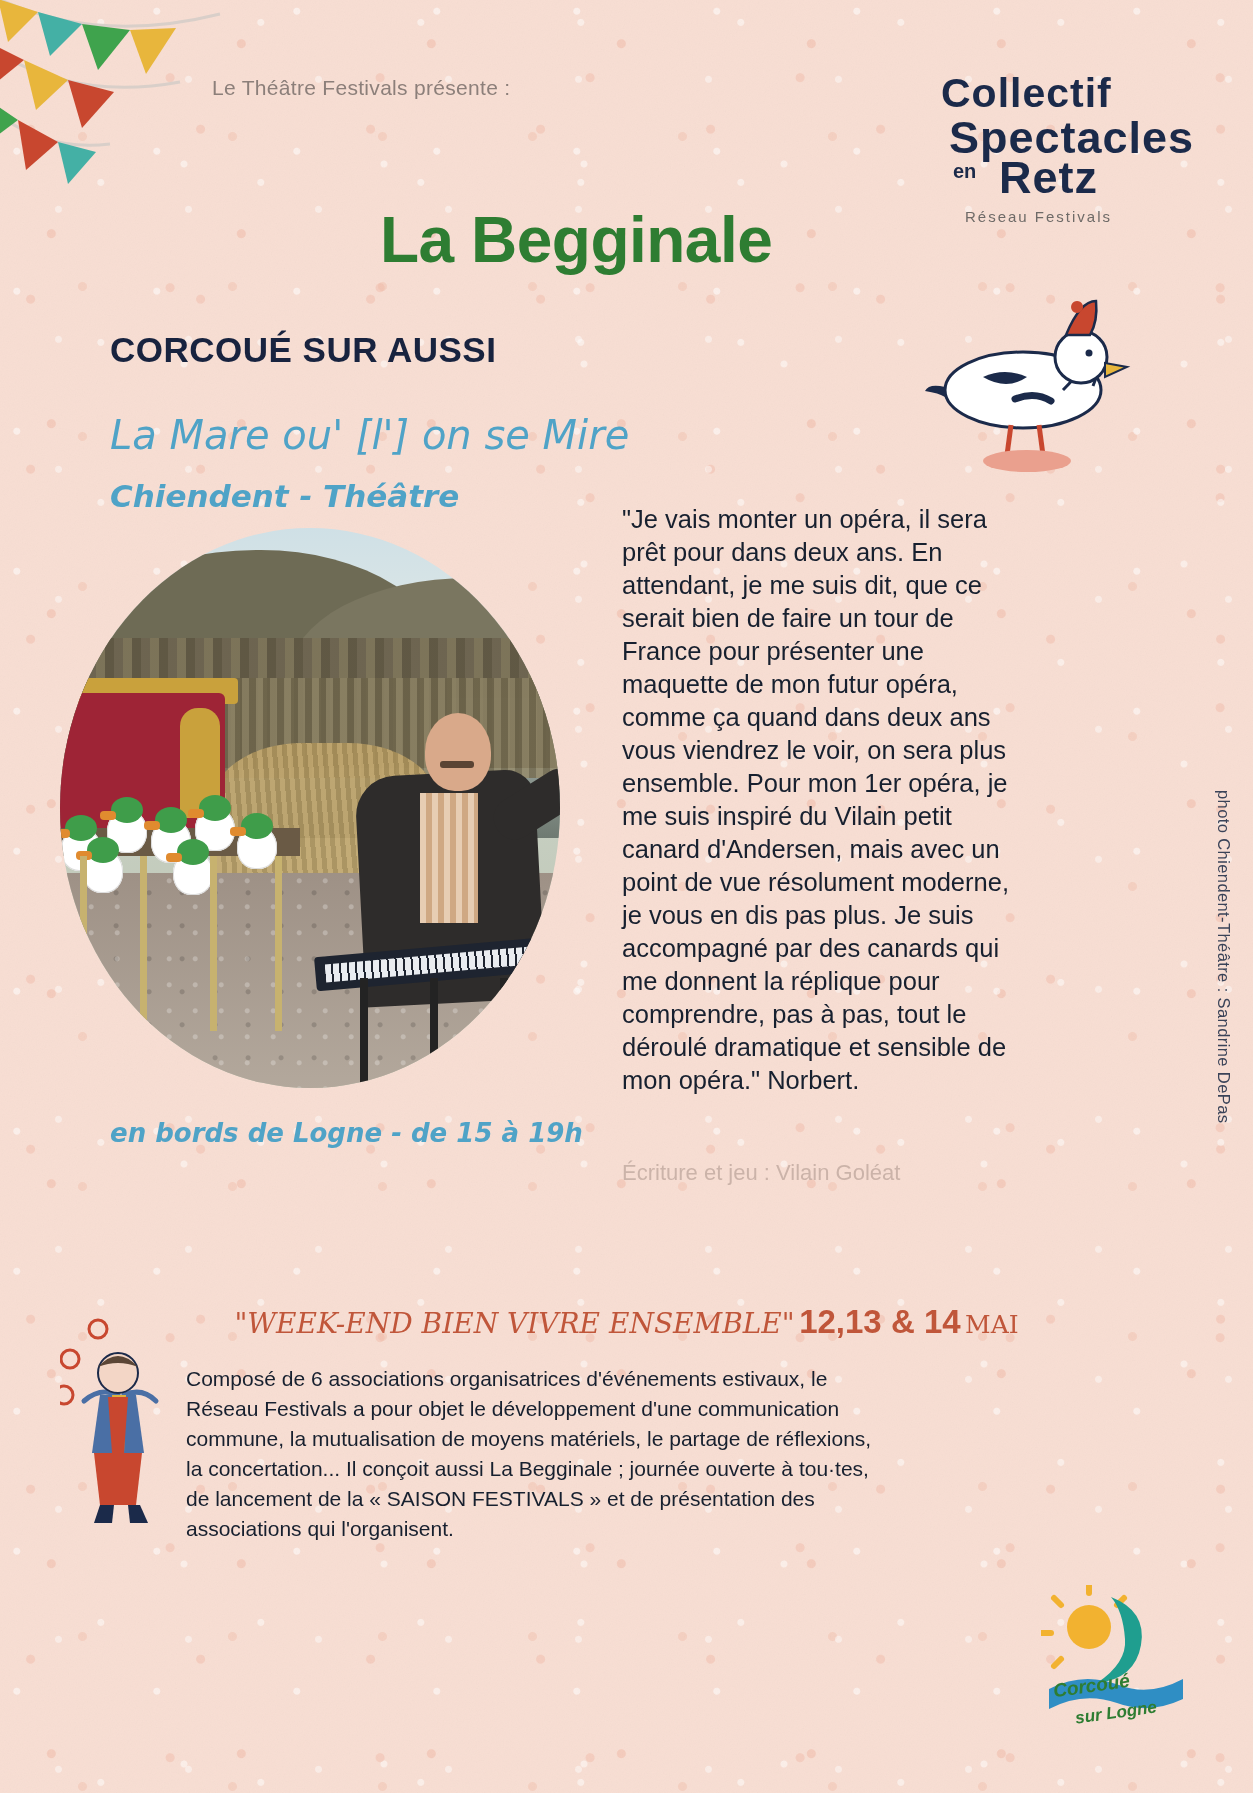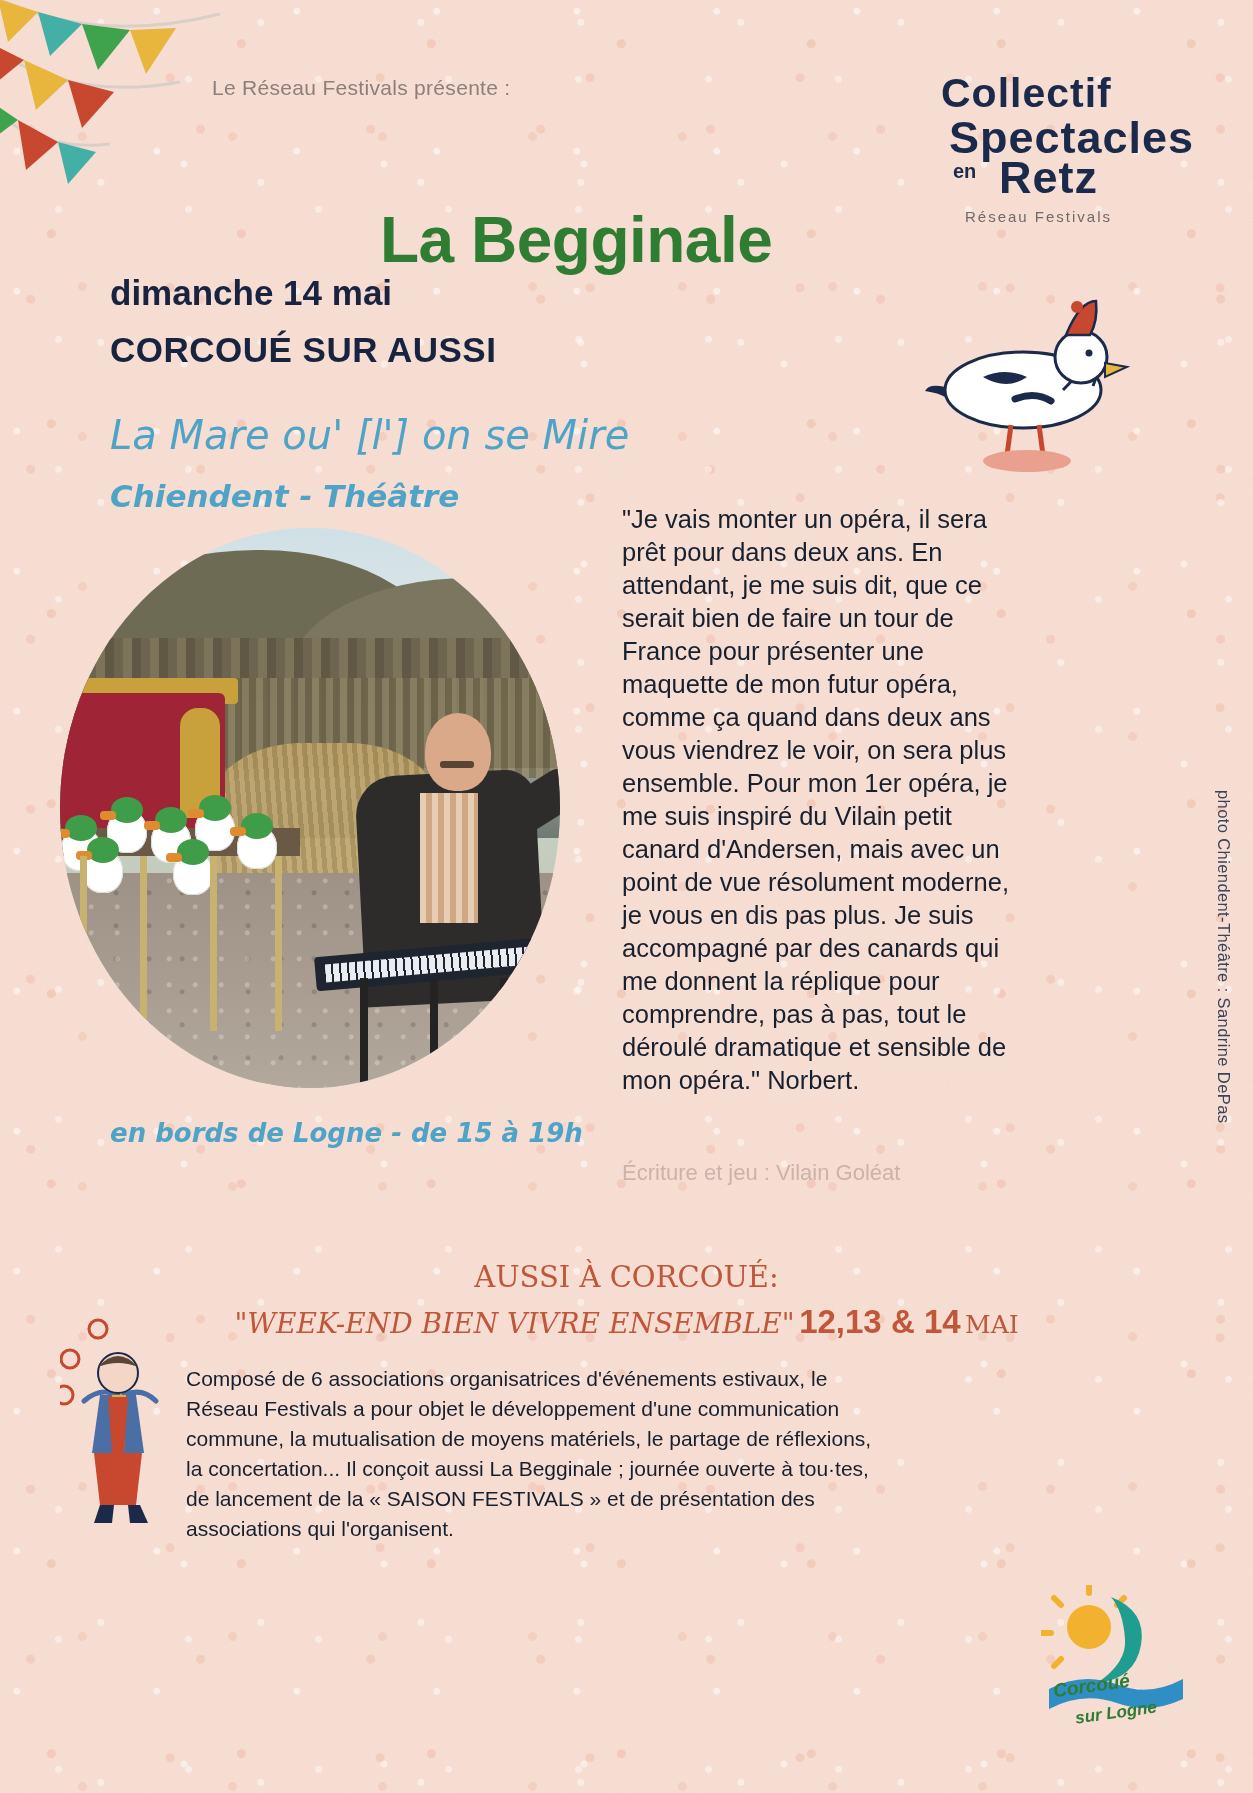--- a/index.html
+++ b/index.html
@@ -236,32 +236,31 @@
     <path d="M -20 40 Q 70 110 190 88" stroke="#d9cfc9" stroke-width="3" fill="none"></path>
     <polygon points="-8,45 34,66 2,92" fill="#c8472f"></polygon>
     <polygon points="34,66 78,86 46,116" fill="#e8b63c"></polygon>
     <polygon points="78,86 124,98 92,134" fill="#c8472f"></polygon>
     <path d="M -20 95 Q 40 160 120 150" stroke="#d9cfc9" stroke-width="3" fill="none"></path>
     <polygon points="-10,100 28,126 -4,150" fill="#3fa34d"></polygon>
     <polygon points="28,126 68,148 36,176" fill="#c8472f"></polygon>
     <polygon points="68,148 106,158 78,190" fill="#44b0a5"></polygon>
   </svg>
 
-  <div class="presente">Le Réseau Festivals présente :</div>
+  <div class="presente">Le Théâtre Festivals présente :</div>
   <h1 class="main-title">La Begginale</h1>
 
   <div class="logo-csr">
     <span class="l-line l1">Collectif</span>
     <span class="l-line l2">Spectacles</span>
     <span class="l-line l3">en</span>
     <span class="l-line l4">Retz</span>
     <span class="l-line l5">Réseau Festivals</span>
   </div>
 
-  <div class="event-date">dimanche 14 mai</div>
   <div class="event-city">CORCOUÉ SUR AUSSI</div>
   <div class="show-title">La Mare ou' [l'] on se Mire</div>
   <div class="show-company">Chiendent - Théâtre</div>
 
   <svg class="duck" viewBox="0 0 210 185">
     <ellipse cx="100" cy="95" rx="78" ry="38" fill="#ffffff" stroke="#1b2a4a" stroke-width="3"></ellipse>
     <path d="M140 95 q26 -26 34 -48 q6 20 -4 44" fill="#ffffff" stroke="#1b2a4a" stroke-width="3"></path>
     <circle cx="158" cy="62" r="26" fill="#ffffff" stroke="#1b2a4a" stroke-width="3"></circle>
     <circle cx="166" cy="58" r="3.5" fill="#1b2a4a"></circle>
     <path d="M182 68 l22 4 l-22 10 z" fill="#e8b63c" stroke="#1b2a4a" stroke-width="2"></path>
@@ -315,21 +314,20 @@
         <i style="left:140px"></i>
       </div>
   </div>
 
   <div class="quote">"Je vais monter un opéra, il sera prêt pour dans deux ans. En attendant, je me suis dit, que ce serait bien de faire un tour de France pour présenter une maquette de mon futur opéra, comme ça quand dans deux ans vous viendrez le voir, on sera plus ensemble. Pour mon 1er opéra, je me suis inspiré du Vilain petit canard d'Andersen, mais avec un point de vue résolument moderne, je vous en dis pas plus. Je suis accompagné par des canards qui me donnent la réplique pour comprendre, pas à pas, tout le déroulé dramatique et sensible de mon opéra." Norbert.</div>
   <div class="credit-writer">Écriture et jeu : Vilain Goléat</div>
   <div class="photo-credit">photo Chiendent-Théâtre : Sandrine DePas</div>
 
   <div class="info-line1">en bords de Logne - de 15 à 19h</div>
 
-  <div class="aussi">AUSSI À CORCOUÉ:</div>
   <div class="weekend-row">
     <span class="wk">"WEEK-END BIEN VIVRE ENSEMBLE"</span>
     <span class="dates">12,13 &amp; 14</span>
     <span class="mai">MAI</span>
   </div>
 
   <svg class="juggler" viewBox="0 0 140 215">
     <circle cx="38" cy="14" r="9" fill="none" stroke="#c8472f" stroke-width="3"></circle>
     <circle cx="10" cy="44" r="9" fill="none" stroke="#c8472f" stroke-width="3"></circle>
     <circle cx="4" cy="80" r="9" fill="none" stroke="#c8472f" stroke-width="3"></circle>

